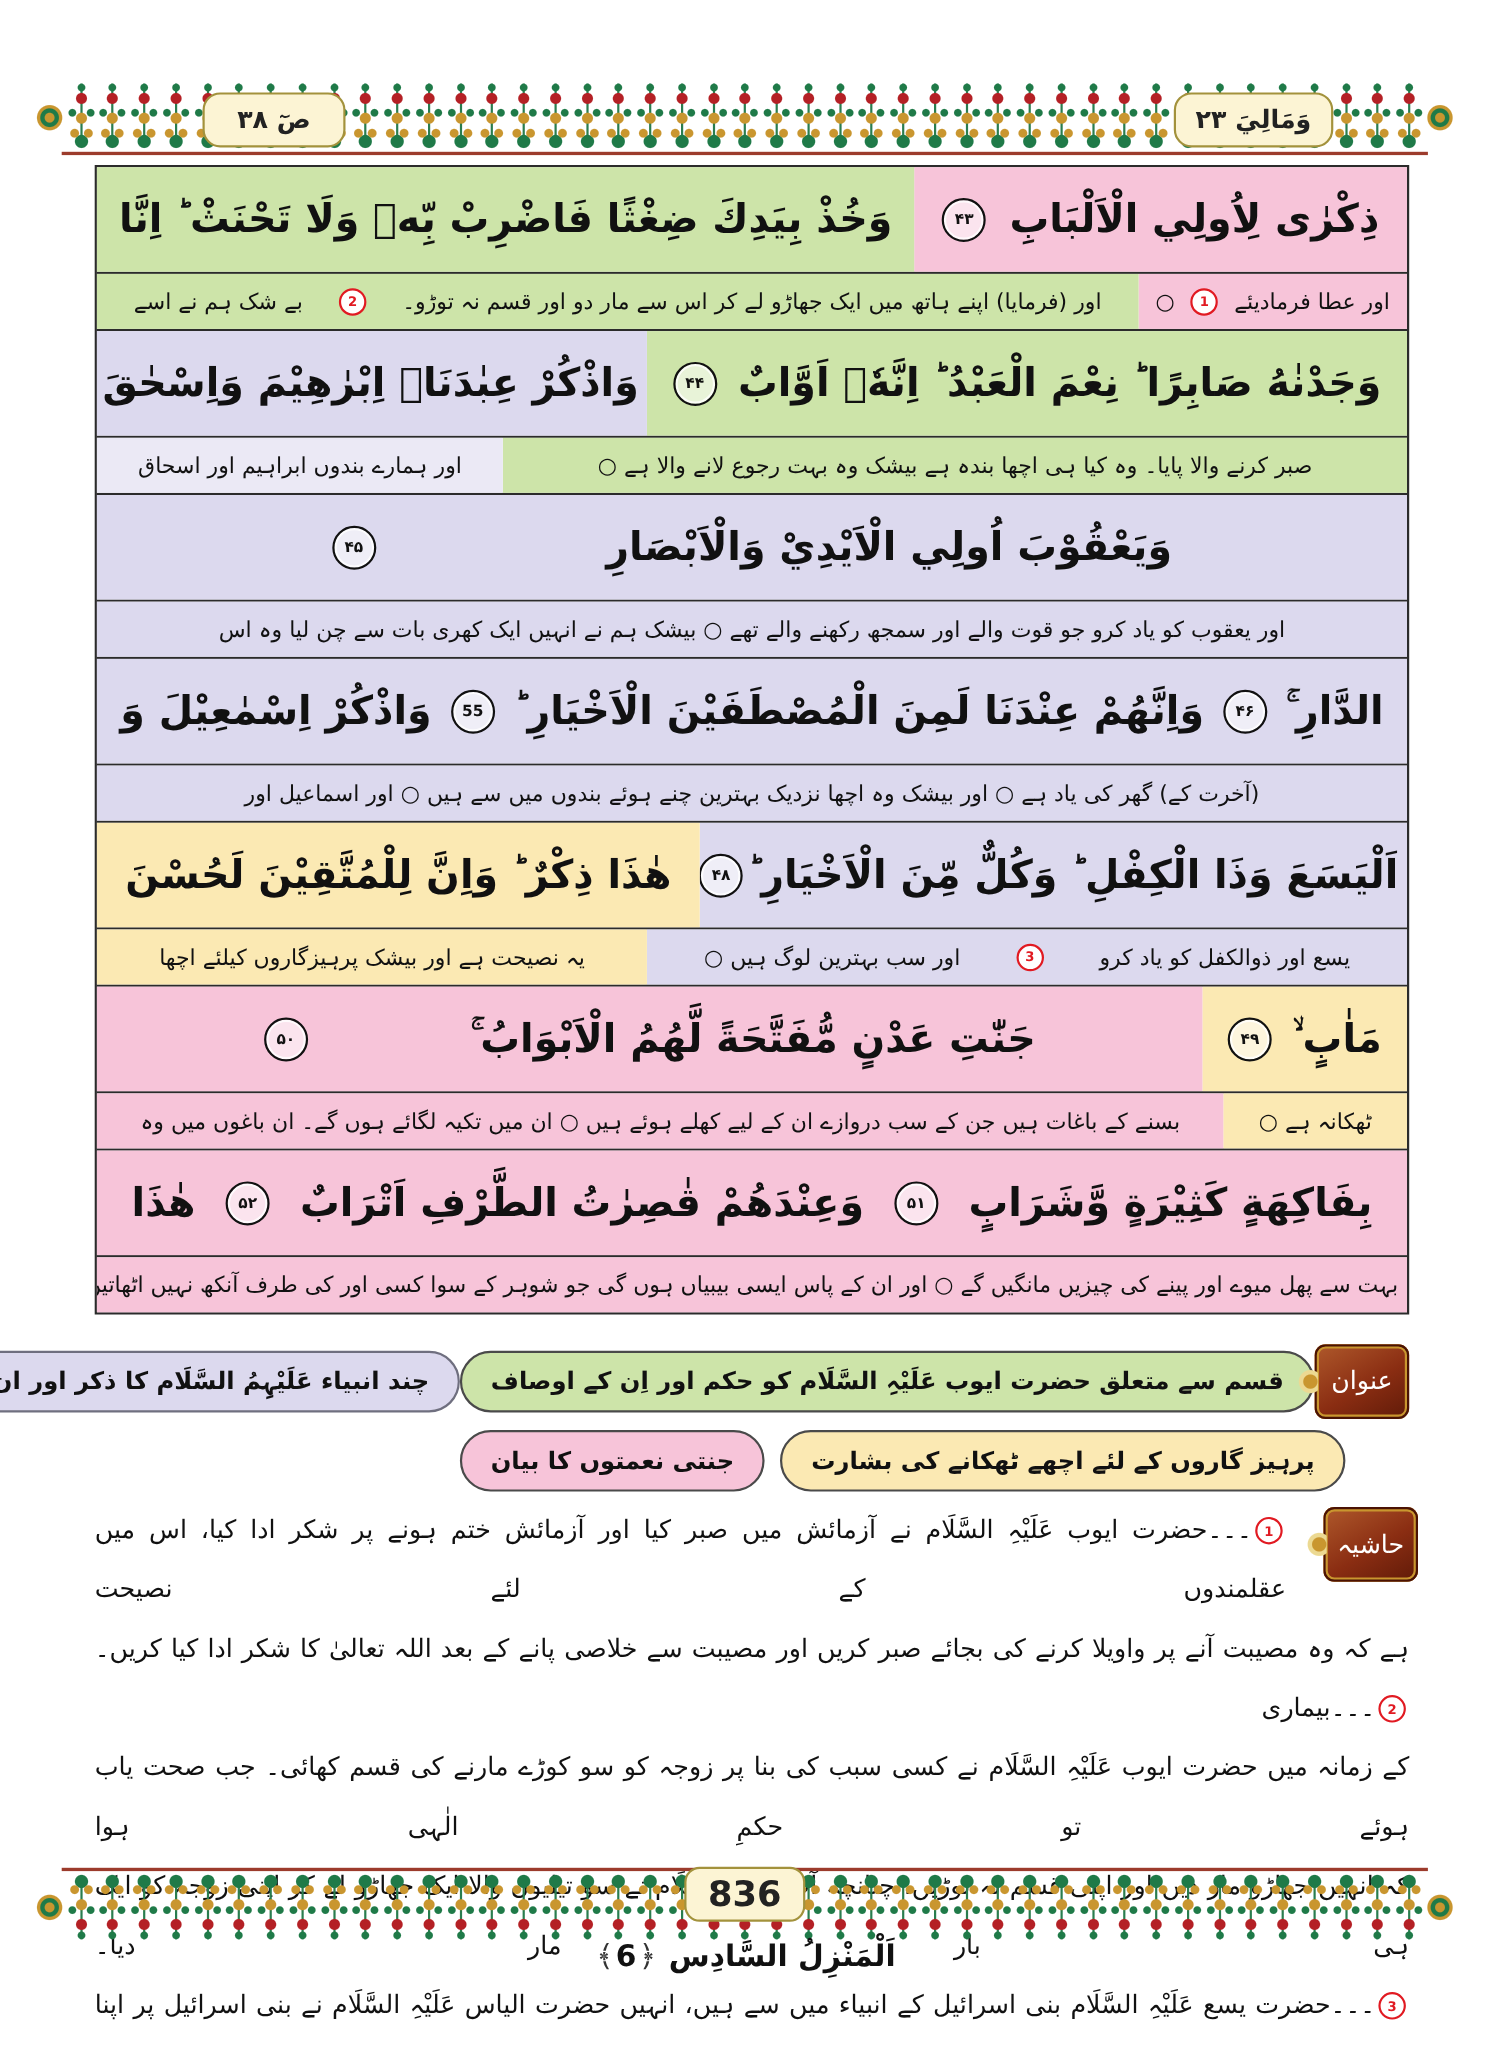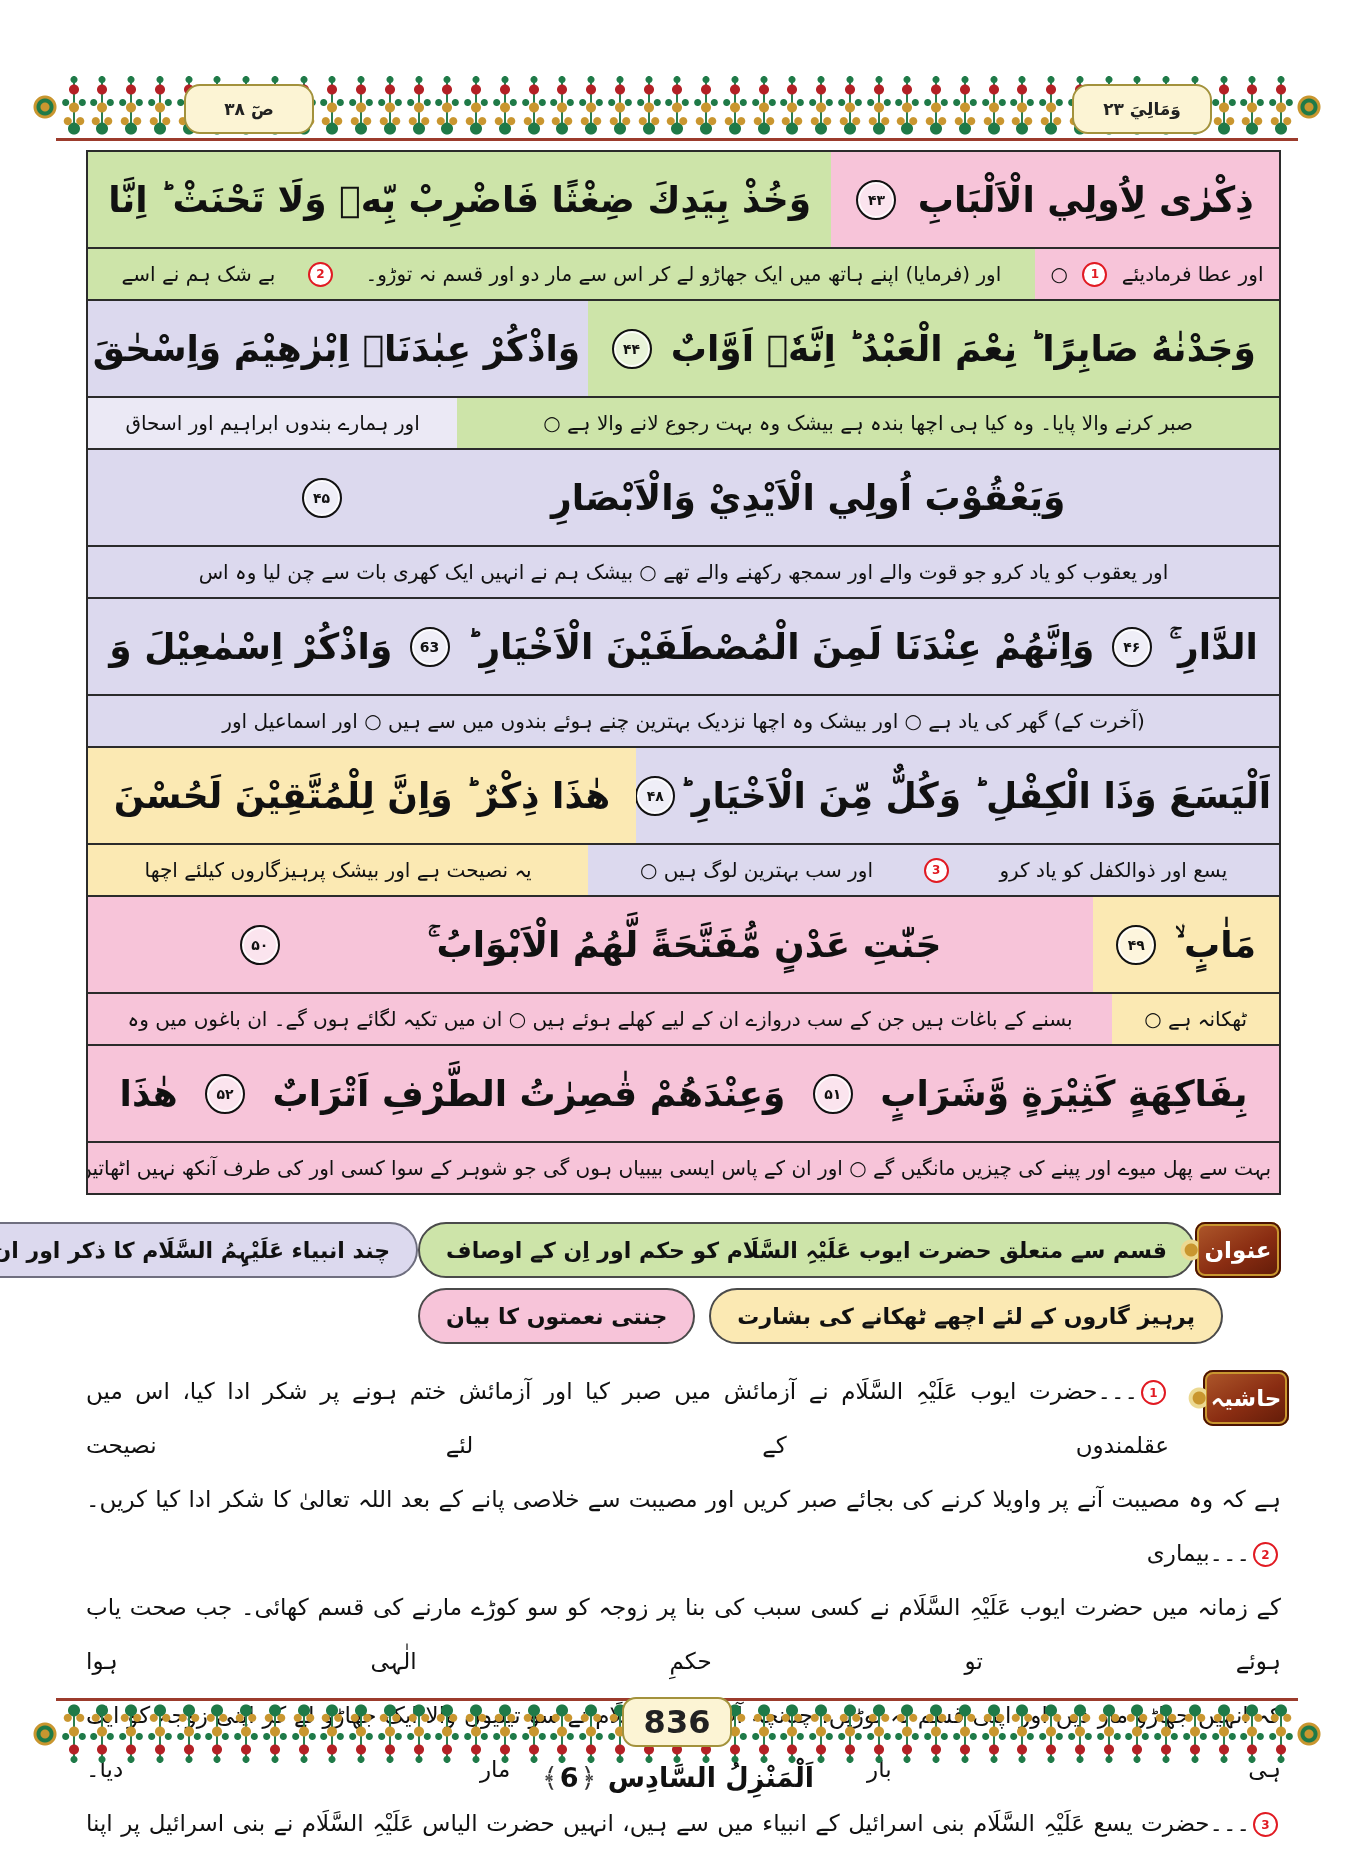--- a/index.html
+++ b/index.html
@@ -25,21 +25,21 @@
       radial-gradient(circle at 74% 76%, #c9962f 0 3.5px, transparent 4.5px),
       radial-gradient(circle at 50% 88%, #1f7a48 0 5.5px, transparent 6.5px),
       linear-gradient(#2a7d4f,#2a7d4f) 50% 15%/2px 78%;
     background-repeat:no-repeat;
   }
   .rosette{position:absolute;top:20px;width:26px;height:26px;border-radius:50%;
     background:radial-gradient(circle,#c9962f 0 4px,#1f7a48 5px 8px,#c9962f 9px 11px,transparent 12px);}
   .rosette.l{left:-24px;} .rosette.r{right:-24px;}
   .cartouche{position:absolute;top:10px;height:46px;background:#fcf4d4;border:2px solid #a3923c;
     border-radius:16px;display:flex;align-items:center;justify-content:center;
-    font-weight:bold;font-size:17px;color:#222;padding:0 18px;z-index:2;white-space:nowrap;}
+    font-weight:bold;font-size:23px;color:#222;padding:0 18px;z-index:2;white-space:nowrap;}
   .cartouche.surah{left:128px;min-width:90px;}
   .cartouche.juz{right:86px;min-width:100px;}
   .orn.bottom .cartouche{top:-4px;left:50%;right:auto;transform:translateX(-50%);
     font-size:32px;border-radius:14px;min-width:70px;}
   
   .verse-block{position:absolute;left:86px;top:150px;width:1195px;border:2px solid #2b2b2b;
     box-sizing:border-box;direction:rtl;}
   .vrow{display:flex;direction:rtl;}
   .vrow:not(:last-child){border-bottom:2px solid #2b2b2b;}
   .vrow.arabic{height:95px;font-size:36px;font-weight:bold;}
@@ -55,24 +55,24 @@
     width:21px;height:21px;border:2px solid #e11a22;color:#e11a22;border-radius:50%;
     font-size:12px;font-weight:bold;background:#fff;margin:0 3px;vertical-align:middle;}
   
   .headings{position:absolute;left:86px;top:1222px;width:1195px;direction:rtl;}
   .hrow{display:flex;direction:rtl;align-items:center;}
   .hrow.r1{justify-content:space-between;}
   .hrow.r2{margin-top:10px;justify-content:flex-start;padding-right:58px;gap:14px;}
   .pill{height:56px;border:2px solid #4a4a4a;border-radius:28px;display:flex;align-items:center;
     justify-content:center;padding:0 26px;font-size:22px;font-weight:bold;white-space:nowrap;box-sizing:border-box;}
   .pill.lav{border-color:#6f6f7f;}
-  .badge{width:86px;height:56px;border-radius:10px;flex:0 0 auto;
+  .badge{width:86px;height:68px;border-radius:10px;flex:0 0 auto;
     background:linear-gradient(150deg,#b05a2c,#8a2d12 55%,#5f1a08);
     color:#fff;display:flex;align-items:center;justify-content:center;
-    font-size:23px;font-weight:bold;position:relative;
+    font-size:23px;font-weight:normal;position:relative;
     box-shadow:inset 0 0 0 2px #4a1204, inset 0 0 0 4px #c9962f;}
   .badge::after{content:"";position:absolute;left:-15px;top:50%;transform:translateY(-50%);
     width:18px;height:30px;
     background:radial-gradient(circle at 62% 50%, #c9962f 0 6px, #ecd992 7px 10px, transparent 11px);}
   
   .fnotes{position:absolute;left:86px;top:1364px;width:1195px;direction:rtl;font-size:23px;}
   .fnotes .hbadge{position:absolute;right:-8px;top:6px;z-index:2;}
   .fline{line-height:54px;text-align:justify;text-align-last:justify;}
   .fline.first{padding-left:0;padding-right:112px;}
   
@@ -184,21 +184,21 @@
     <div class="vrow urdu">
       <div class="seg" style="flex: 0 0 100%; background: rgb(220, 217, 238);">
         <span class="txt">اور یعقوب کو یاد کرو جو قوت والے اور سمجھ رکھنے والے تھے ○ بیشک ہم نے انہیں ایک کھری بات سے چن لیا وہ اس</span>
       </div>
     </div>
     <div class="vrow arabic">
       <div class="seg" style="flex: 0 0 100%; background: rgb(220, 217, 238);">
         <span class="txt">الدَّارِ ۚ</span>
         <span class="vnum">۴۶</span>
         <span class="txt">وَاِنَّهُمْ عِنْدَنَا لَمِنَ الْمُصْطَفَيْنَ الْاَخْيَارِ ؕ</span>
-        <span class="vnum">63</span>
+        <span class="vnum">55</span>
         <span class="txt">وَاذْكُرْ اِسْمٰعِيْلَ وَ</span>
       </div>
     </div>
     <div class="vrow urdu">
       <div class="seg" style="flex: 0 0 100%; background: rgb(220, 217, 238);">
         <span class="txt">(آخرت کے) گھر کی یاد ہے ○ اور بیشک وہ اچھا نزدیک بہترین چنے ہوئے بندوں میں سے ہیں ○ اور اسماعیل اور</span>
       </div>
     </div>
     <div class="vrow arabic">
       <div class="seg" style="flex: 0 0 54%; background: rgb(220, 217, 238);">

